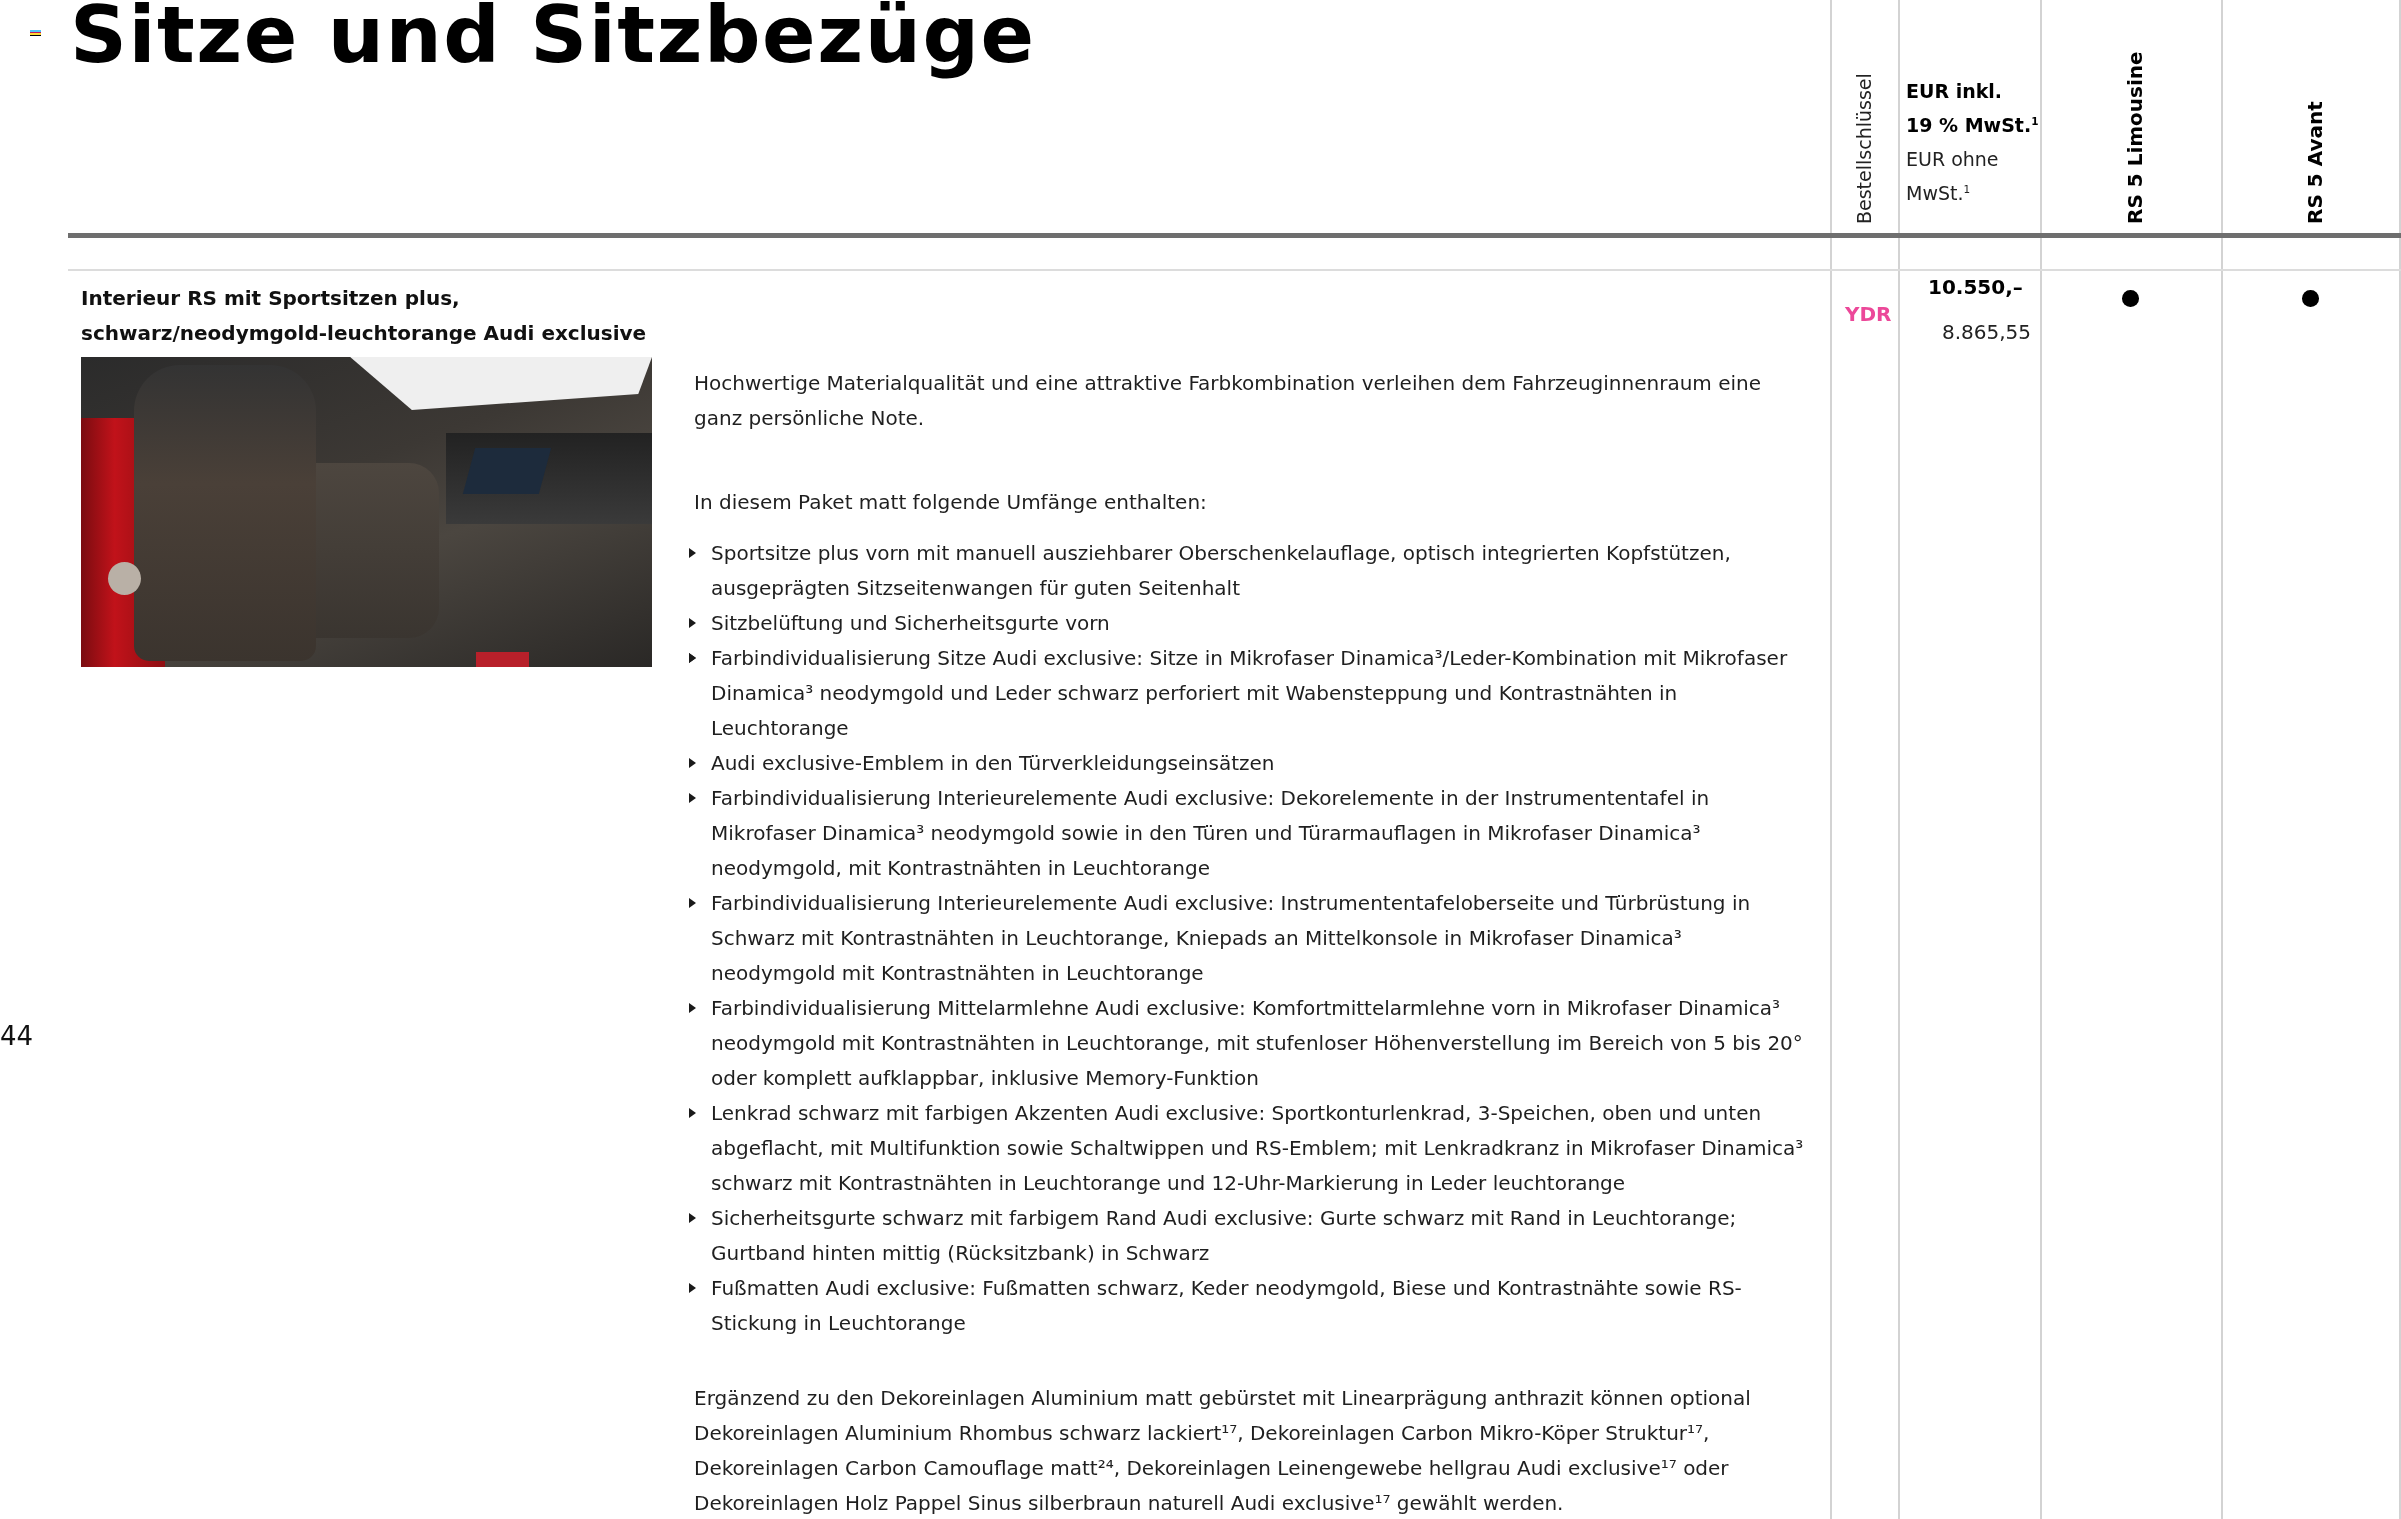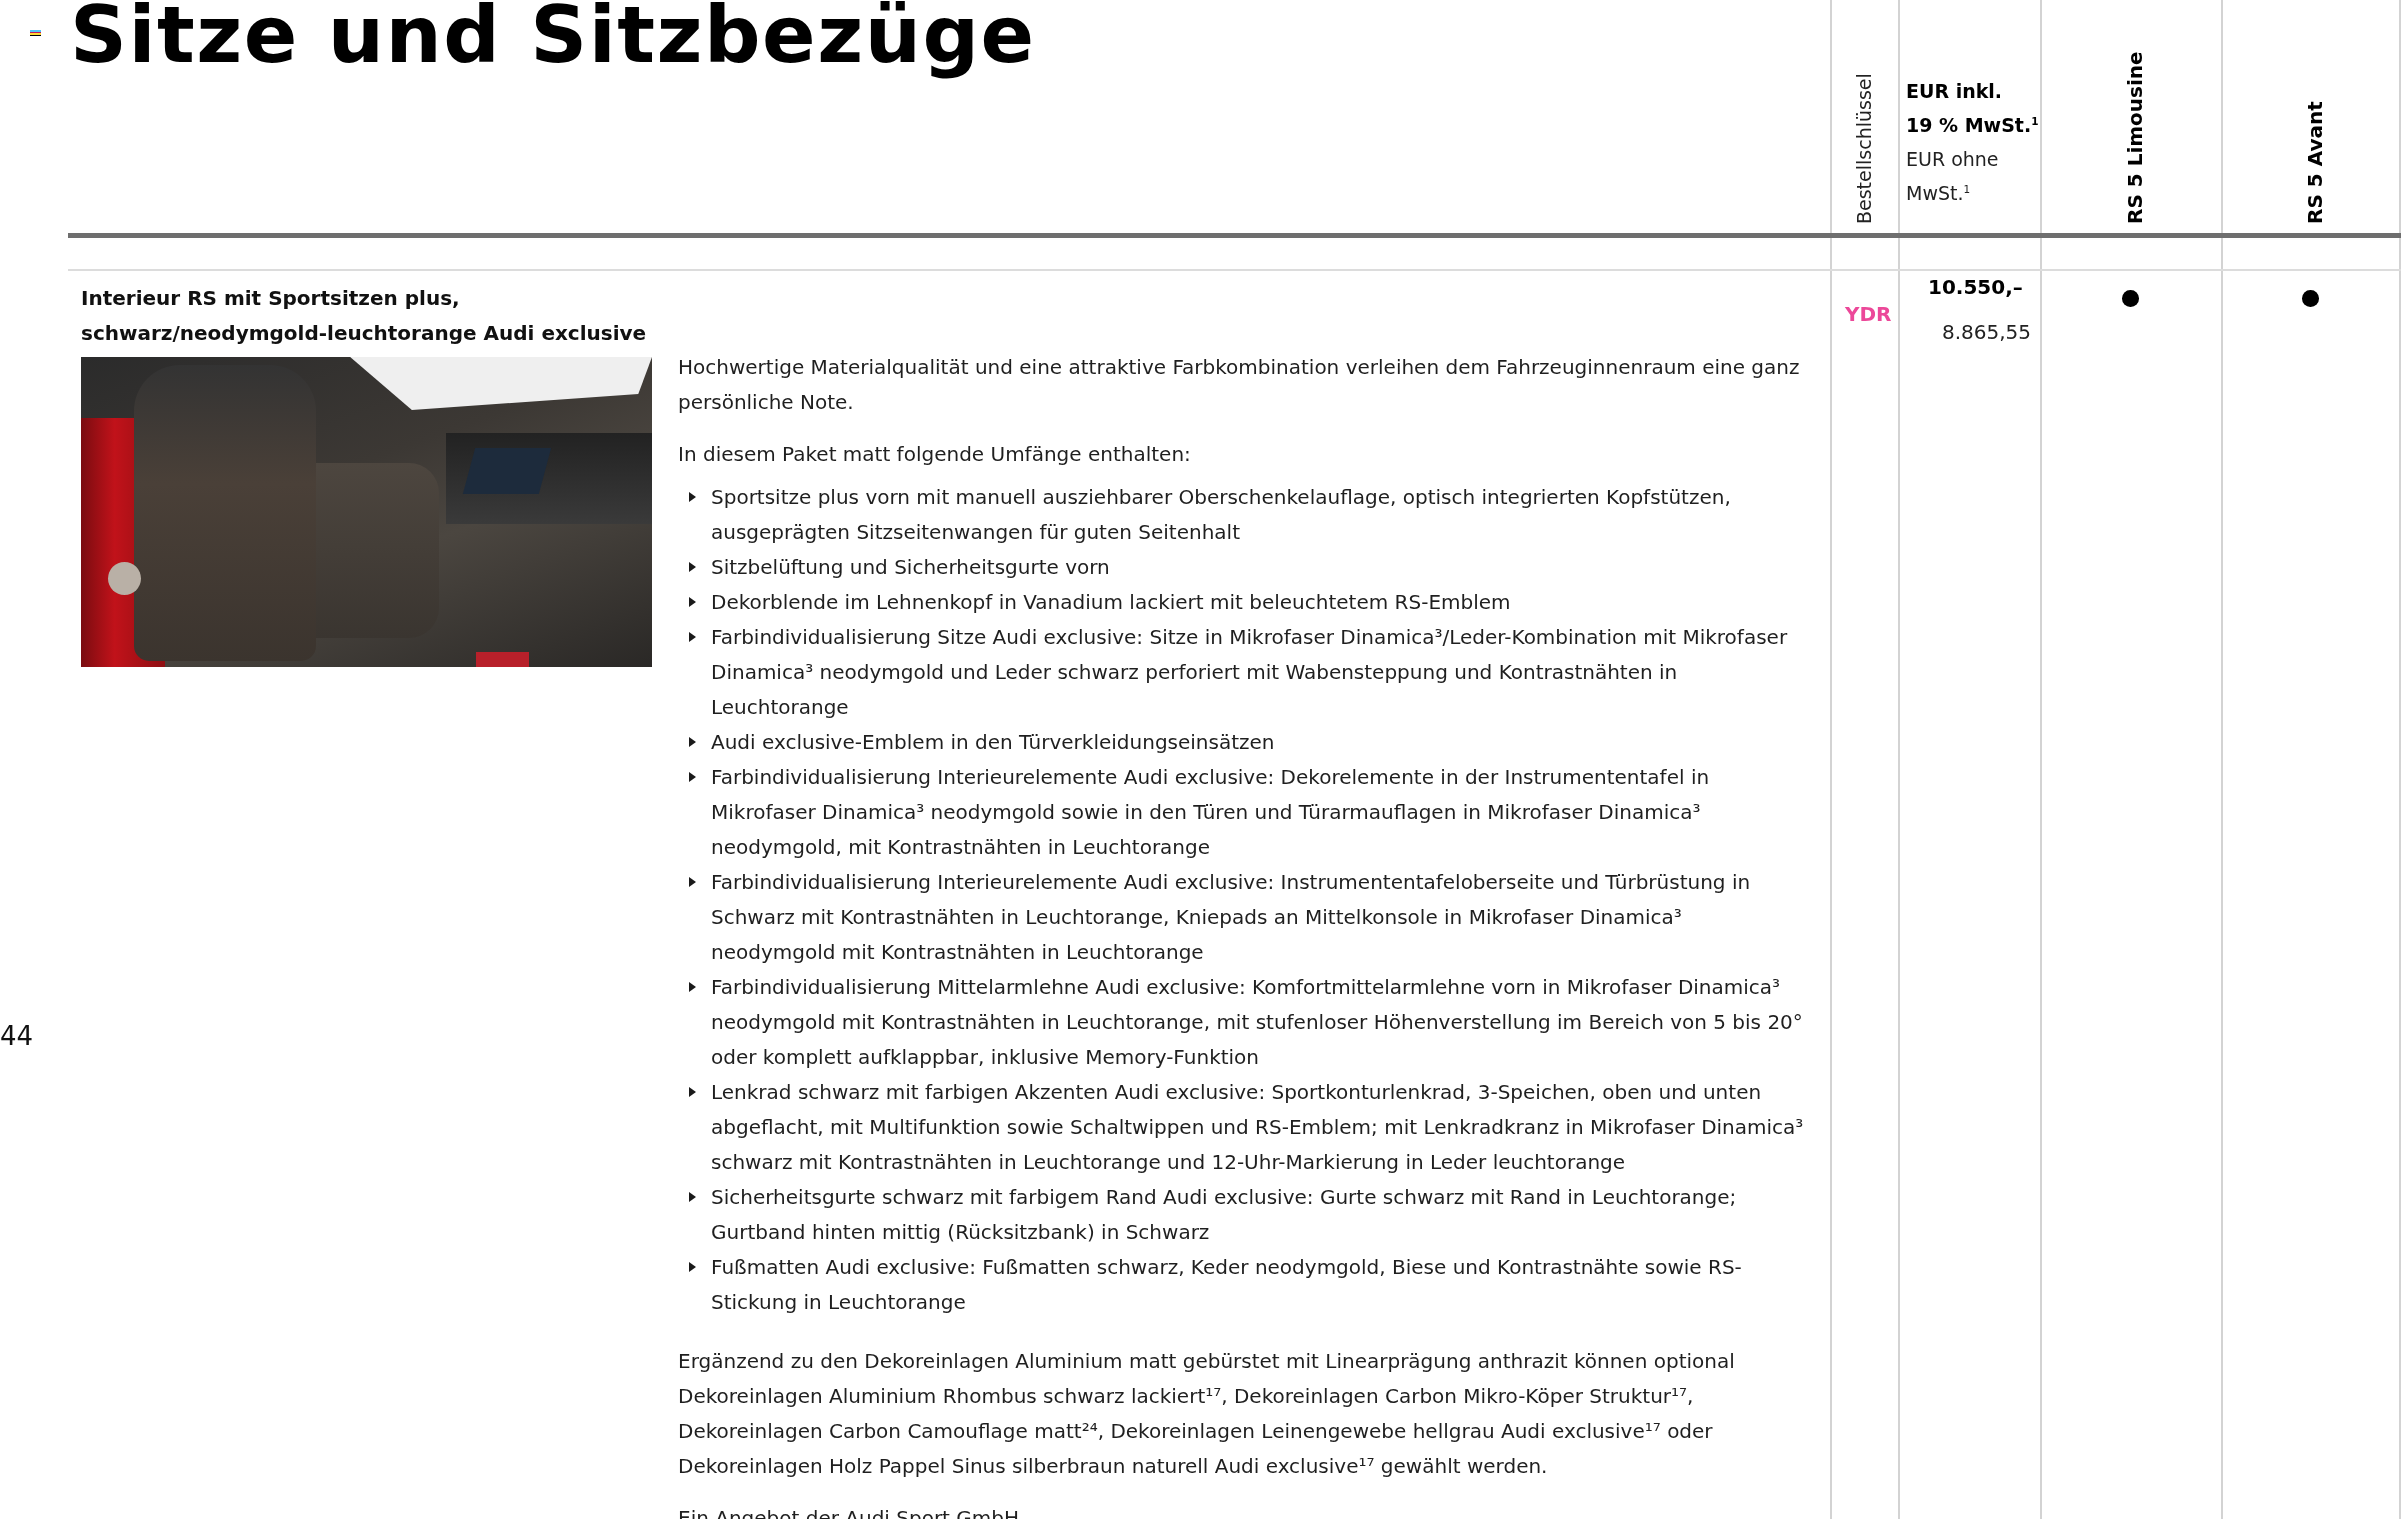--- a/index.html
+++ b/index.html
@@ -49,21 +49,21 @@
   .img-dash { position:absolute; left:365px; top:76px; width:207px; height:91px;
               background:linear-gradient(180deg,#222,#3a3a3a); }
   .img-screen{ position:absolute; left:388px; top:91px; width:76px; height:46px; background:#1d2b3c; transform:skewX(-15deg); }
   .img-emblem{ position:absolute; left:27px; top:205px; width:33px; height:33px; border-radius:50%; background:#b9b0a6; }
   .img-mat  { position:absolute; left:395px; top:295px; width:53px; height:15px; background:#b8202a; }
 
   .desc {
     position:absolute; left:678px; top:350px; width:1140px;
     font-size:20px; line-height:35px; color:#1f1f1f;
   }
-  .desc p { margin:0; }
+  .desc p { margin:16px; }
   .desc .gap { height:16.7px; }
   .desc ul { list-style:none; margin:8px; padding:0; }
   .desc li { position:relative; padding-left:25px; }
   .desc li .arrow {
     position:absolute; left:3px; top:12px; width:0; height:0;
     border-top:5.3px solid transparent; border-bottom:5.3px solid transparent; border-left:7.6px solid #1a1a1a;
   }
 
   .cell { position:absolute; font-size:20px; line-height:34px; }
   .dot { position:absolute; width:16.7px; height:16.7px; border-radius:50%; background:#000; }
@@ -112,21 +112,21 @@
   <div class="img-mat"></div>
 </div>
 
 <div class="desc">
   <p>Hochwertige Materialqualität und eine attraktive Farbkombination verleihen dem Fahrzeuginnenraum eine ganz persönliche Note.</p>
   <div class="gap"></div>
   <p>In diesem Paket matt folgende Umfänge enthalten:</p>
   <ul>
     <li><span class="arrow"></span><span>Sportsitze plus vorn mit manuell ausziehbarer Oberschenkelauflage, optisch integrierten Kopfstützen, ausgeprägten Sitzseitenwangen für guten Seitenhalt</span></li>
     <li><span class="arrow"></span><span>Sitzbelüftung und Sicherheitsgurte vorn</span></li>
-    <li><span class="arrow"></span><span>Dekorblende im Lehnenkopf in Vanadium lackiert mit beleuchtetem RS-Emblem</span></li>
+    <li><span class="arrow"></span></li>
     <li><span class="arrow"></span><span>Farbindividualisierung Sitze Audi exclusive: Sitze in Mikrofaser Dinamica³/Leder-Kombination mit Mikrofaser Dinamica³ neodymgold und Leder schwarz perforiert mit Wabensteppung und Kontrastnähten in Leuchtorange</span></li>
     <li><span class="arrow"></span><span>Audi exclusive-Emblem in den Türverkleidungseinsätzen</span></li>
     <li><span class="arrow"></span><span>Farbindividualisierung Interieurelemente Audi exclusive: Dekorelemente in der Instrumententafel in Mikrofaser Dinamica³ neodymgold sowie in den Türen und Türarmauflagen in Mikrofaser Dinamica³ neodymgold, mit Kontrastnähten in Leuchtorange</span></li>
     <li><span class="arrow"></span><span>Farbindividualisierung Interieurelemente Audi exclusive: Instrumententafeloberseite und Türbrüstung in Schwarz mit Kontrastnähten in Leuchtorange, Kniepads an Mittelkonsole in Mikrofaser Dinamica³ neodymgold mit Kontrastnähten in Leuchtorange</span></li>
     <li><span class="arrow"></span><span>Farbindividualisierung Mittelarmlehne Audi exclusive: Komfortmittelarmlehne vorn in Mikrofaser Dinamica³ neodymgold mit Kontrastnähten in Leuchtorange, mit stufenloser Höhenverstellung im Bereich von 5 bis 20° oder komplett aufklappbar, inklusive Memory-Funktion</span></li>
     <li><span class="arrow"></span><span>Lenkrad schwarz mit farbigen Akzenten Audi exclusive: Sportkonturlenkrad, 3-Speichen, oben und unten abgeflacht, mit Multifunktion sowie Schaltwippen und RS-Emblem; mit Lenkradkranz in Mikrofaser Dinamica³ schwarz mit Kontrastnähten in Leuchtorange und 12-Uhr-Markierung in Leder leuchtorange</span></li>
     <li><span class="arrow"></span><span>Sicherheitsgurte schwarz mit farbigem Rand Audi exclusive: Gurte schwarz mit Rand in Leuchtorange; Gurtband hinten mittig (Rücksitzbank) in Schwarz</span></li>
     <li><span class="arrow"></span><span>Fußmatten Audi exclusive: Fußmatten schwarz, Keder neodymgold, Biese und Kontrastnähte sowie RS-Stickung in Leuchtorange</span></li>
   </ul>
   <div class="gap"></div>

